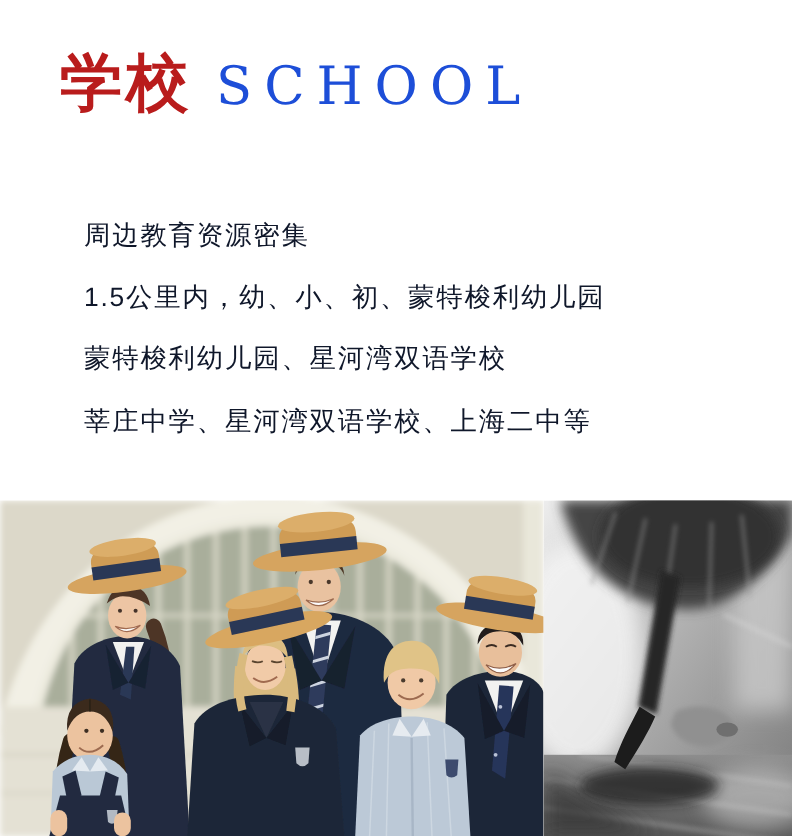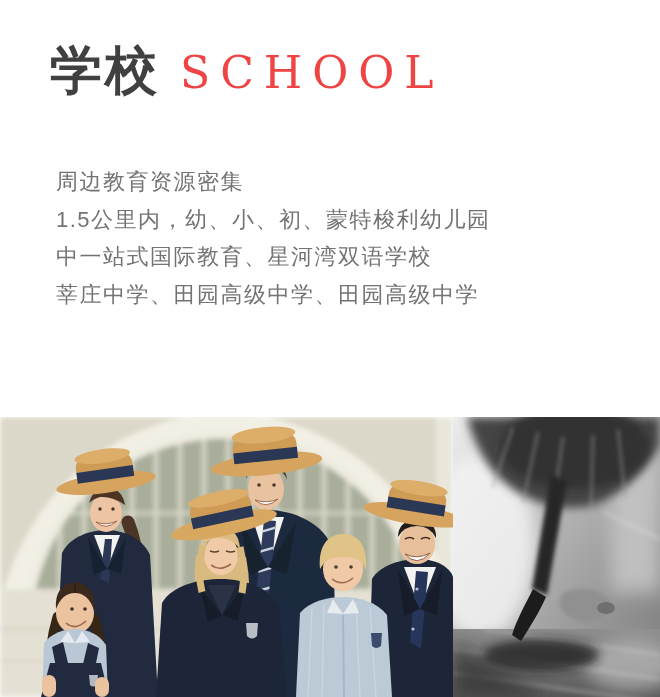--- a/index.html
+++ b/index.html
@@ -13,40 +13,40 @@
   .header{
     position:absolute;left:50px;top:44px;
     display:flex;align-items:baseline;gap:20px;
     white-space:nowrap;
   }
   .title-cn{
     font-family:"DejaVu Serif", serif;
     font-weight:700;
     font-size:52px;
     letter-spacing:3px;
-    color:#404040;
+    color:#b91c1c;
     line-height:1;
   }
   .title-en{
     font-family:"DejaVu Serif", serif;
     font-weight:400;
     font-size:44px;
     letter-spacing:10px;
-    color:#ef4444;
+    color:#1d4ed8;
     line-height:1;
   }
   .intro{
     position:absolute;left:55px;top:163px;width:580px;
   }
   .intro p{
-    margin:1px;
+    margin:15px;
     font-size:22px;
     line-height:36.5px;
     letter-spacing:1.5px;
-    color:#737373;
+    color:#0f172a;
   }
   .photos{
     position:absolute;left:0;top:417px;
     width:660px;height:280px;
     display:flex;
   }
   .photo-left{width:453px;height:280px;}
   .photo-right{width:207px;height:280px;}
   svg{display:block;}
 </style>
@@ -56,22 +56,22 @@
 <div class="page">
 
   <div class="header">
     <span class="title-cn">学校</span>
     <span class="title-en">SCHOOL</span>
   </div>
 
   <div class="intro">
     <p>周边教育资源密集</p>
     <p>1.5公里内，幼、小、初、蒙特梭利幼儿园</p>
-    <p>中一站式国际教育、星河湾双语学校</p>
-    <p>莘庄中学、田园高级中学、田园高级中学</p>
+    <p>蒙特梭利幼儿园、星河湾双语学校</p>
+    <p>莘庄中学、星河湾双语学校、上海二中等</p>
   </div>
 
   <div class="photos">
 
     <div class="photo-left">
       <svg width="453" height="280" viewBox="0 0 453 280">
         <defs>
           <filter id="bgblur" x="-10%" y="-10%" width="120%" height="120%">
               <feGaussianBlur stdDeviation="2.6"></feGaussianBlur>
             </filter>

